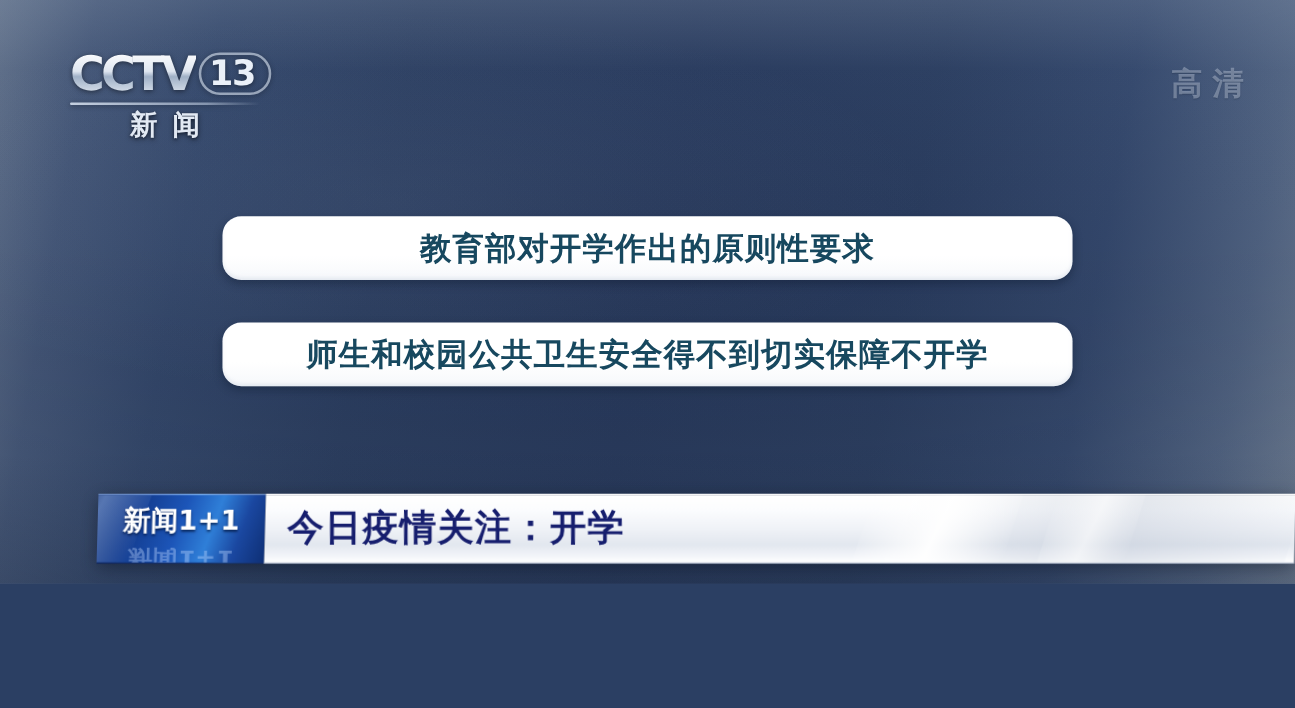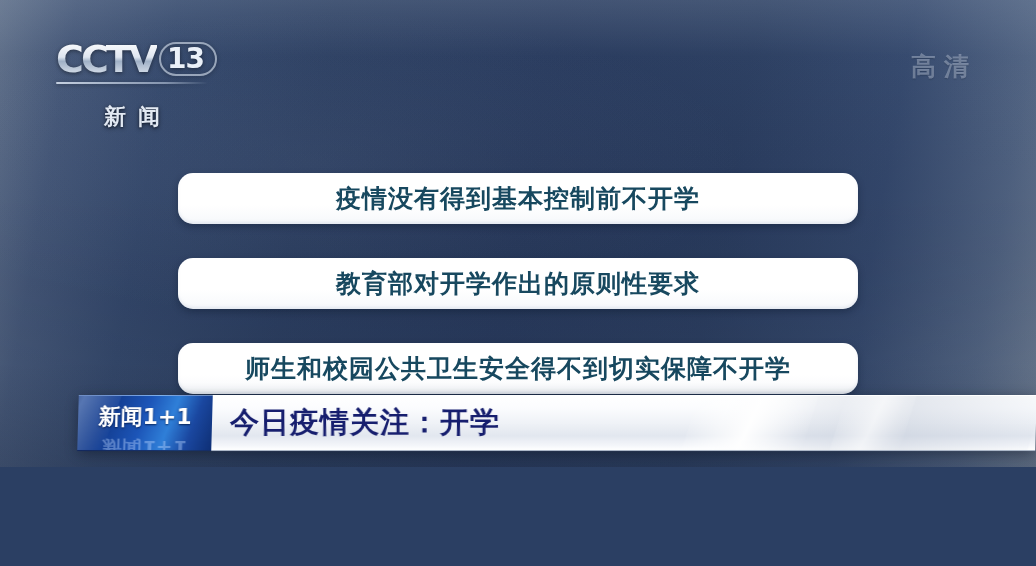--- a/index.html
+++ b/index.html
@@ -50,30 +50,30 @@
   .cctv-13{
     font-family:"DejaVu Sans",sans-serif;
     font-size:28px;font-weight:700;color:#eaf0f8;line-height:1;letter-spacing:-1px;
   }
   .cctv-underline{
     height:2px;width:152px;margin-top:2px;
     background:linear-gradient(90deg,rgba(220,230,244,0.85),rgba(200,214,234,0.55) 72%,rgba(200,214,234,0));
     border-radius:2px;
   }
   .cctv-sub{
-    margin-top:18px;text-align:center;width:152px;
+    margin-top:1px;text-align:center;width:152px;
     font-family:"DejaVu Sans",sans-serif;
     font-size:22px;font-weight:700;letter-spacing:12px;
     text-indent:12px;color:#e2e9f3;
     text-shadow:0 1px 2px rgba(10,18,34,0.5);
   }
 
   
   .hd-mark{
-    position:absolute;right:59px;top:50px;z-index:6;
+    position:absolute;right:33px;top:50px;z-index:6;
     font-family:"DejaVu Sans",sans-serif;
     font-size:25px;font-weight:700;letter-spacing:8px;
     color:rgba(205,216,232,0.40);
     text-shadow:0 1px 1px rgba(20,30,52,0.25);
   }
 
   
   .headline{
     position:absolute;left:0;right:0;top:110px;z-index:5;text-align:center;
   }
@@ -177,23 +177,20 @@
     </div>
     <div class="cctv-underline"></div>
     <div class="cctv-sub">新闻</div>
   </div>
 
   <div class="hd-mark">高清</div>
 
 
   <div class="points">
     <div class="point-box">
-      <span class="point-text">疫情没有得到基本控制前不开学</span>
-    </div>
-    <div class="point-box">
       <span class="point-text">教育部对开学作出的原则性要求</span>
     </div>
     <div class="point-box">
       <span class="point-text">师生和校园公共卫生安全得不到切实保障不开学</span>
     </div>
   </div>
 
   <div class="lower-third">
     <div class="lt-logo">
       <span class="sheen"></span>

